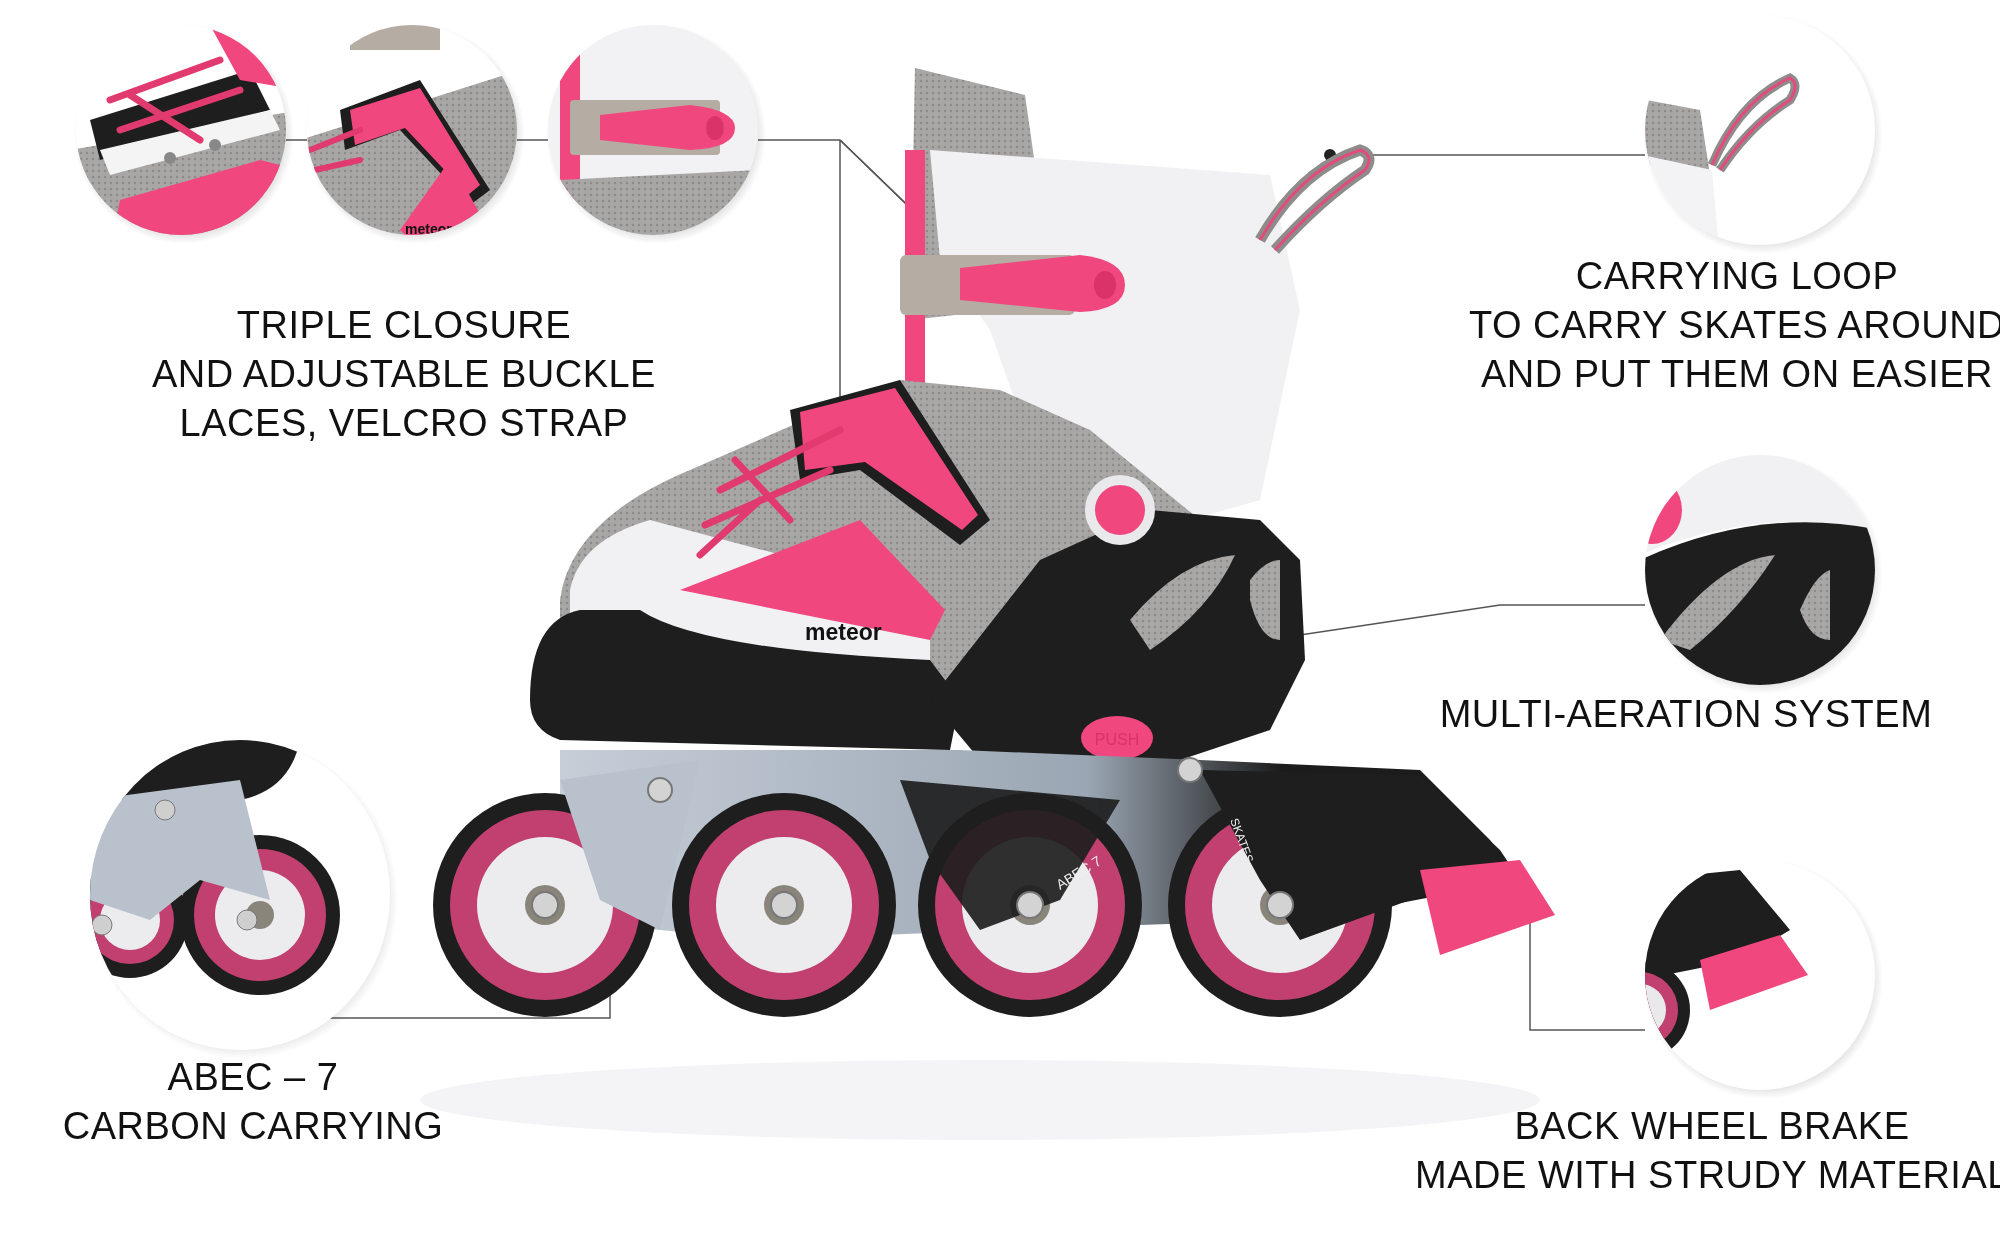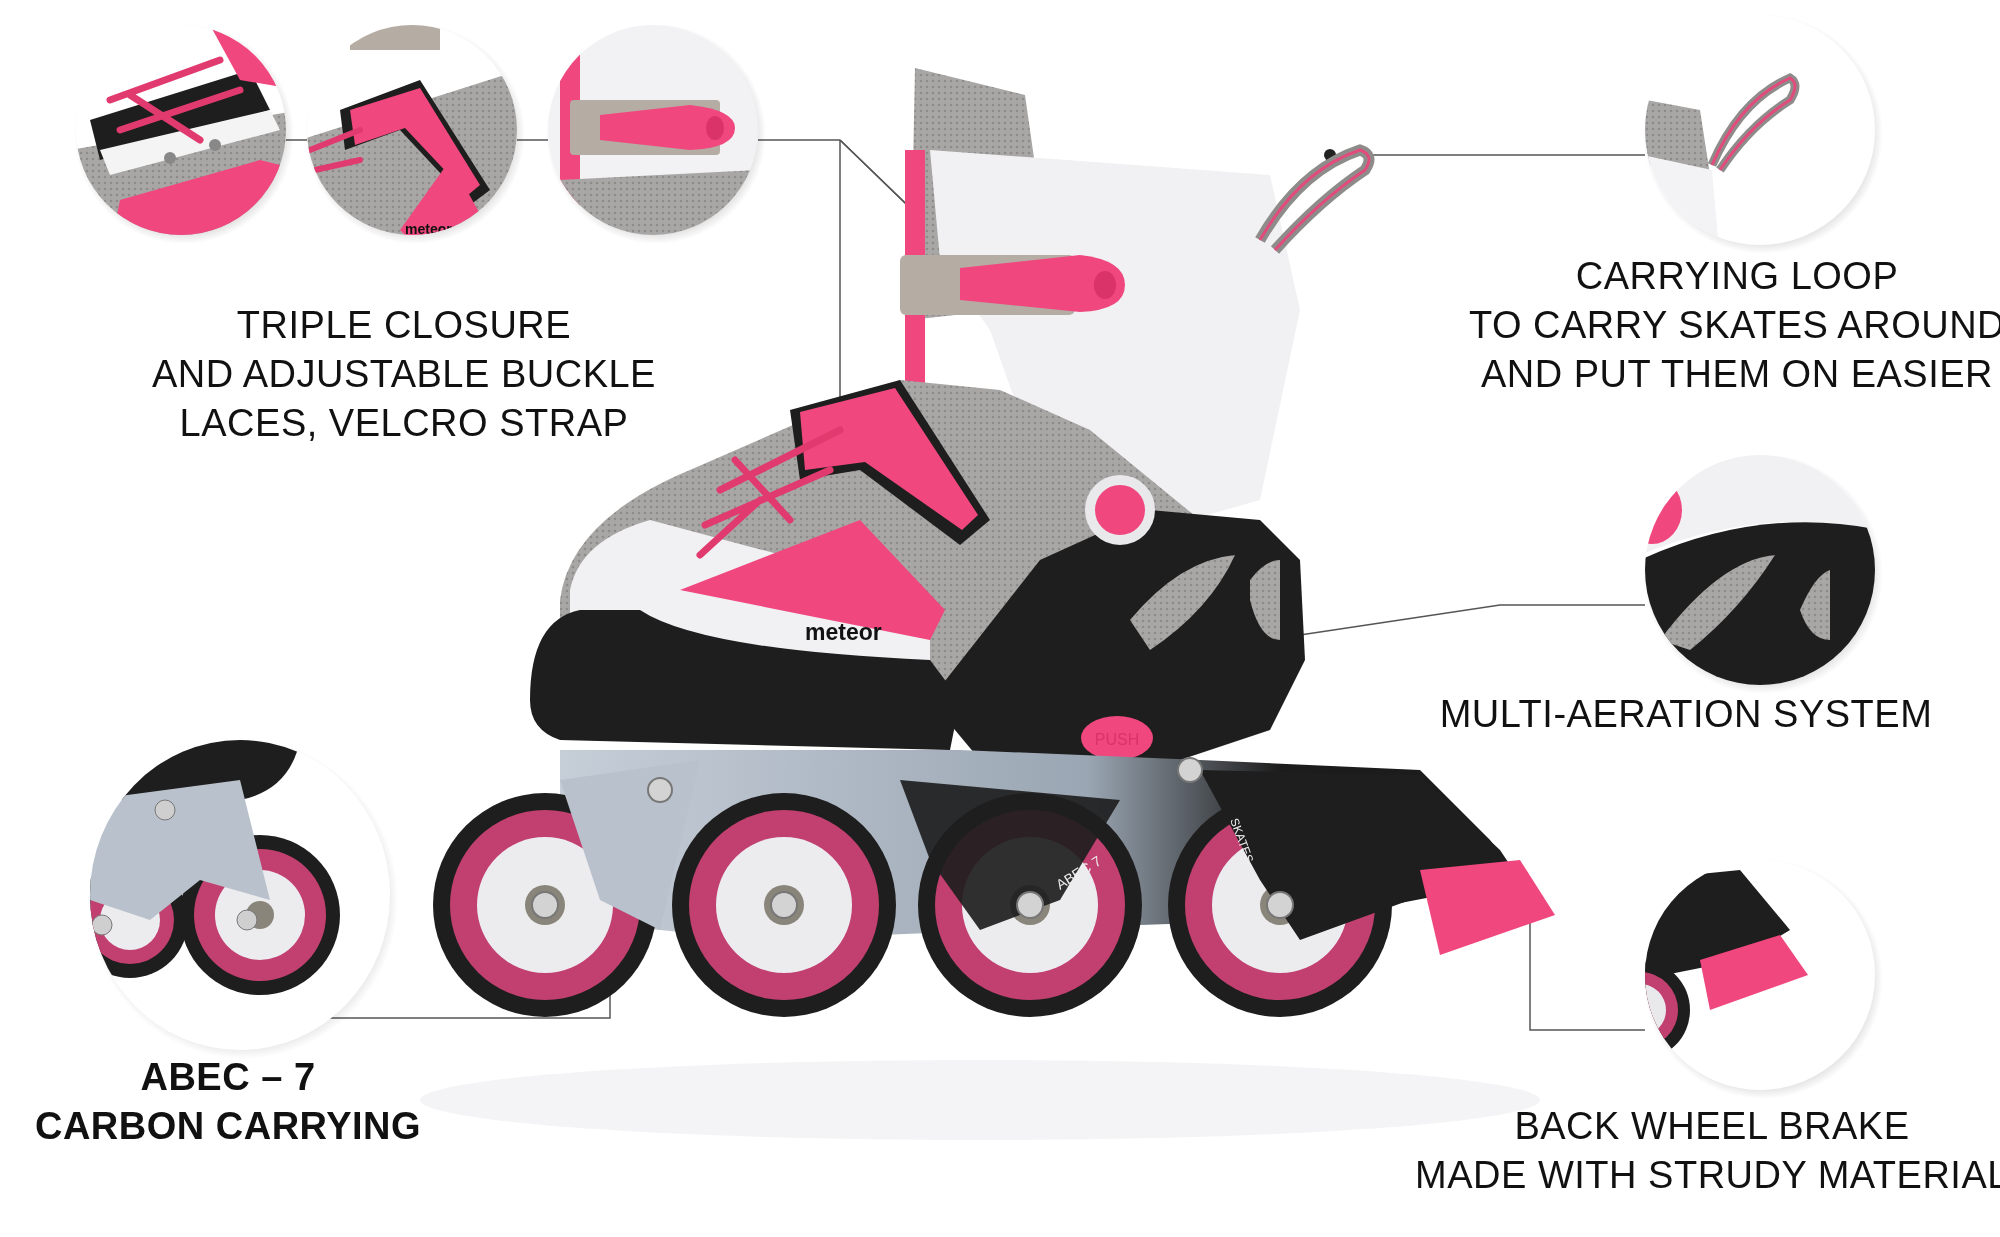--- a/index.html
+++ b/index.html
@@ -260,21 +260,21 @@
 <div class="caption" style="left:1737px; top:252px;">
   <span class="line">CARRYING LOOP</span>
   <span class="line">TO CARRY SKATES AROUND</span>
   <span class="line">AND PUT THEM ON EASIER</span>
 </div>
 
 <div class="caption" style="left:1646px; top:690px;margin-left:40px;">
   <span class="line">MULTI-AERATION SYSTEM</span>
 </div>
 
-<div class="caption" style="left:228px; top:1053px;font-weight:bold;">
+<div class="caption" style="left:253px; top:1053px;">
   <span class="line">ABEC – 7</span>
   <span class="line">CARBON CARRYING</span>
 </div>
 
 <div class="caption" style="left:1712px; top:1102px;">
   <span class="line">BACK WHEEL BRAKE</span>
   <span class="line">MADE WITH STRUDY MATERIAL</span>
 </div>
 
 </div>

